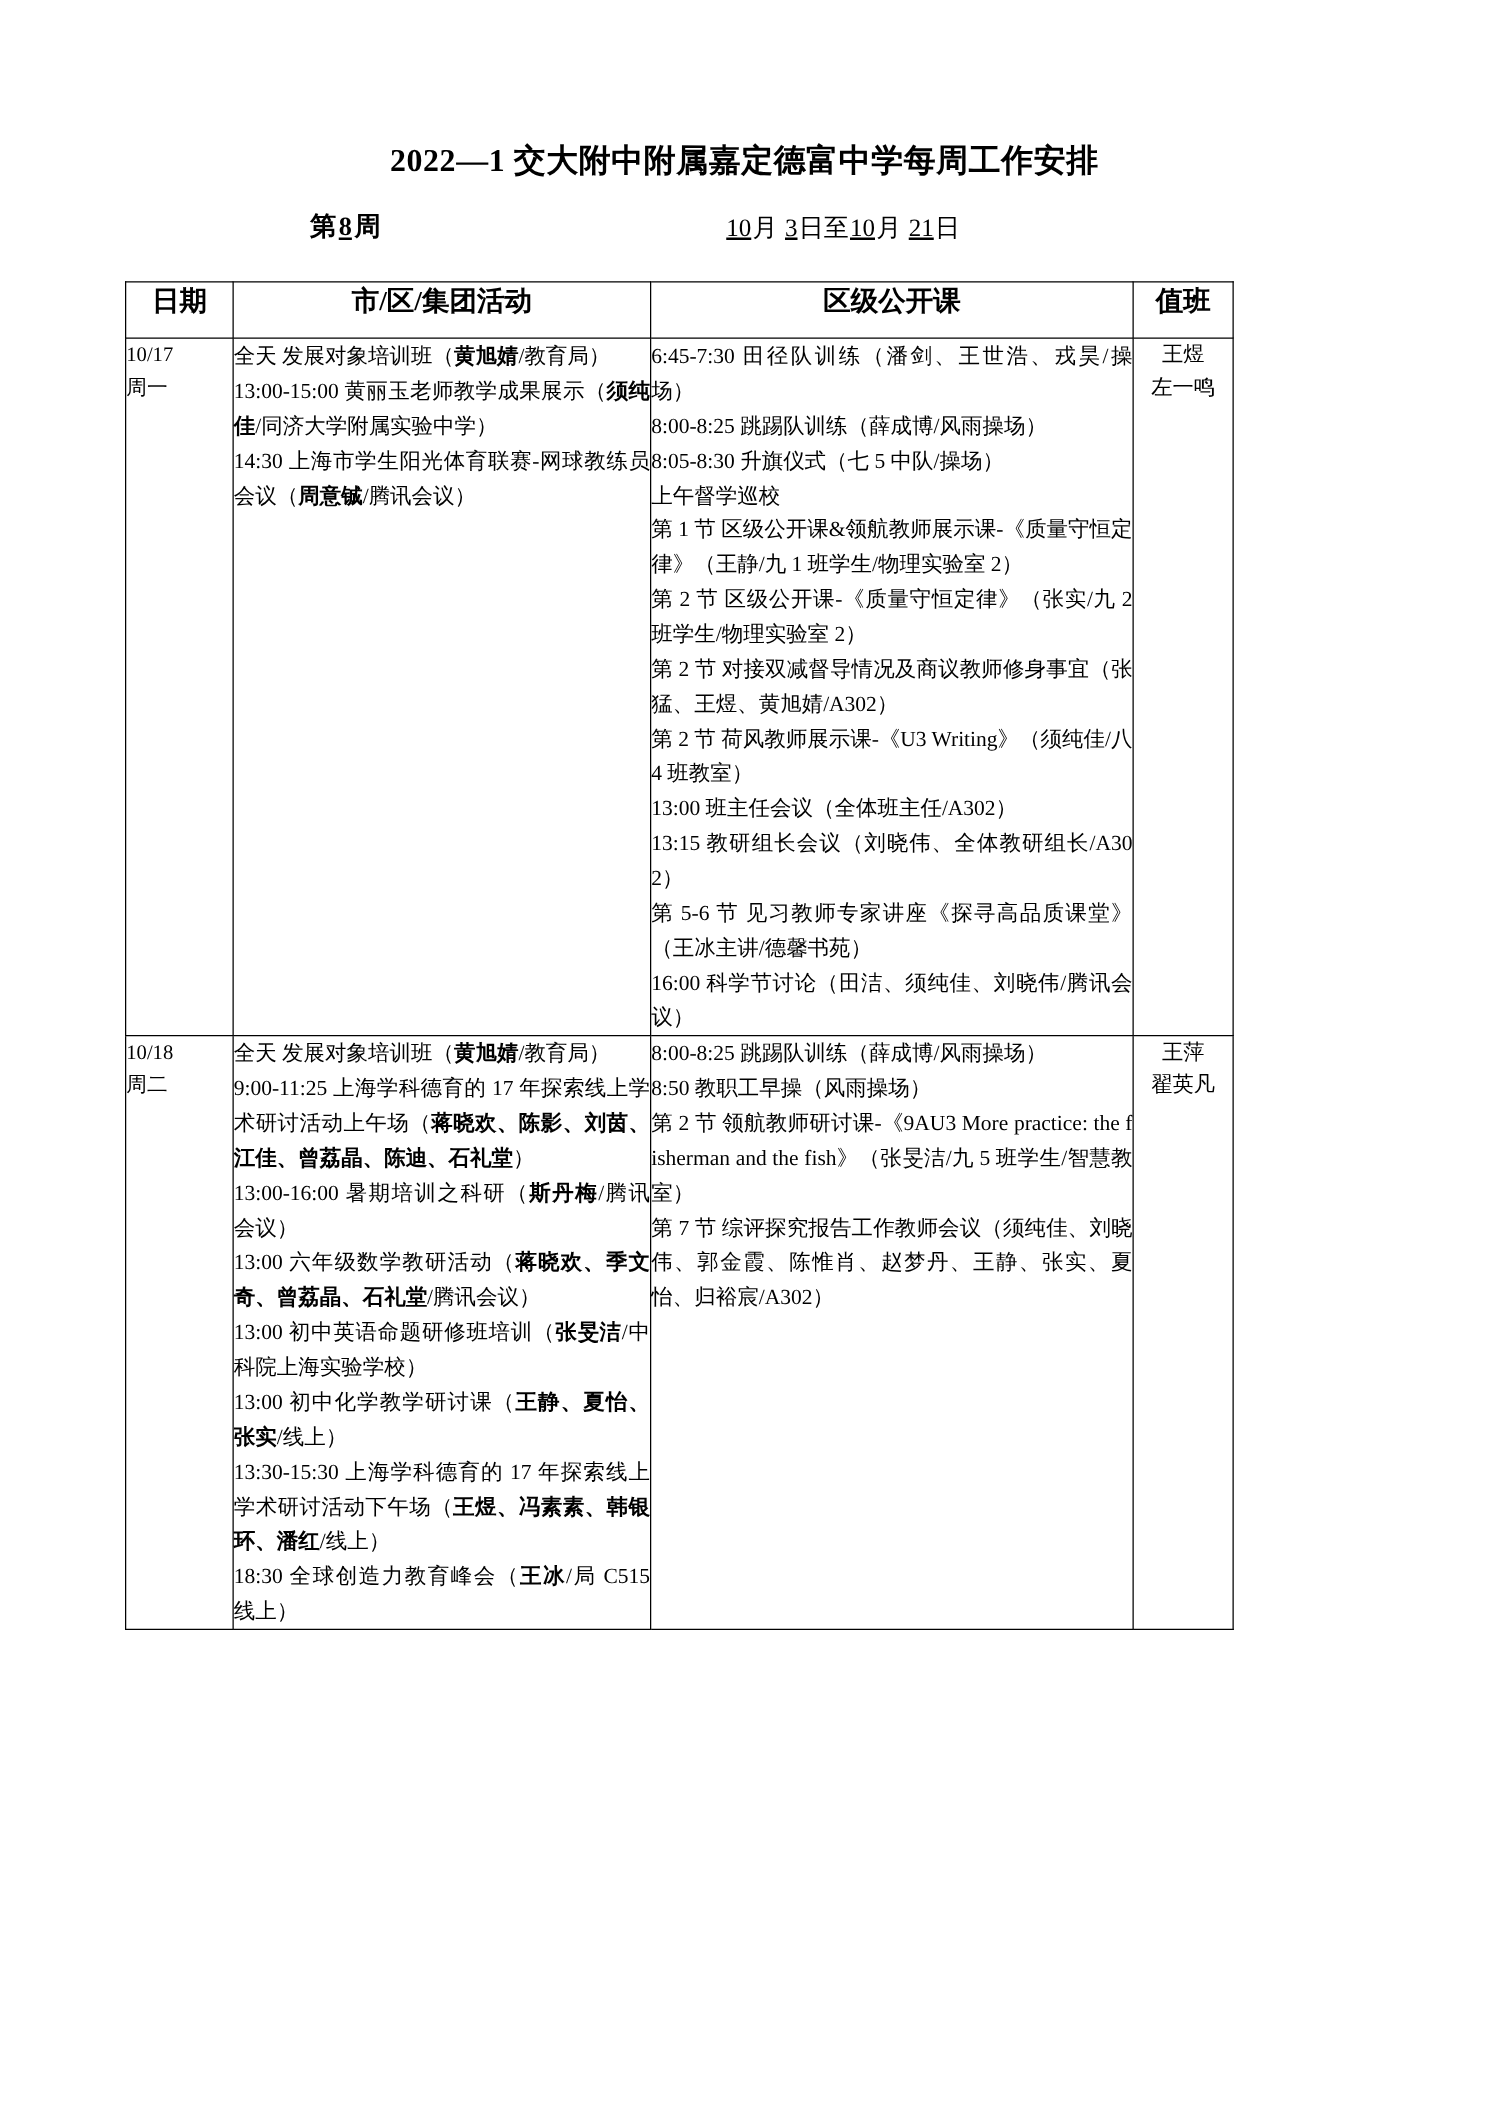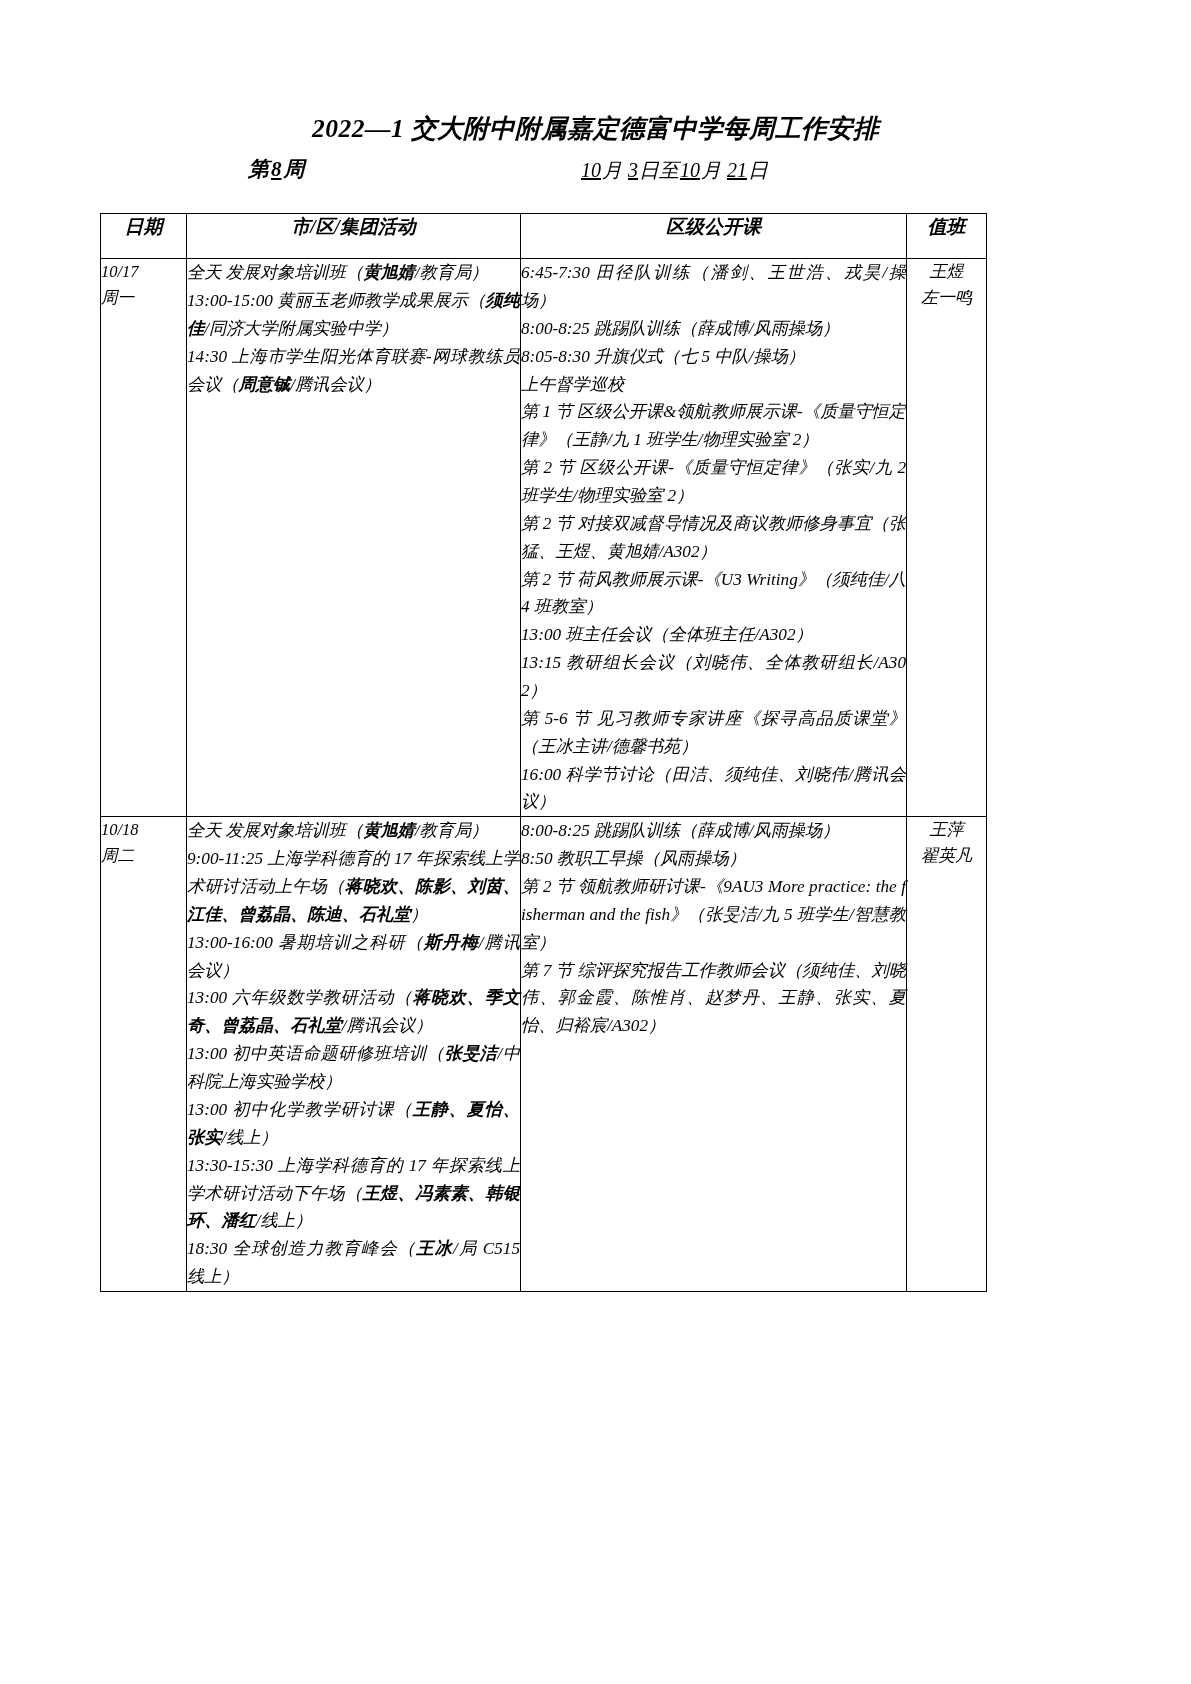--- a/index.html
+++ b/index.html
@@ -13,39 +13,38 @@
     font-family: "Liberation Serif", "DejaVu Serif", serif;
     color: #000000;
     overflow: hidden;
   }
   .page {
     position: relative;
     width: 1191px;
     height: 1684px;
     box-sizing: border-box;
     padding: 0 100px;
-    font-style: italic;
   }
 
   
   .doc-title {
     text-align: center;
     font-size: 25.5px;
     font-weight: bold;
     letter-spacing: 0.5px;
     margin: 0;
     padding-top: 112px;
     line-height: 1.3;
     white-space: nowrap;
   }
 
   .subtitle-row {
     position: relative;
     height: 44px;
-    margin-top: 10px;
+    margin-top: 22px;
   }
   .week-label {
     position: absolute;
     left: 148px;
     top: 0;
     font-size: 21px;
     font-weight: bold;
     white-space: nowrap;
   }
   .week-label .u {
@@ -70,21 +69,21 @@
     width: 886px;
     margin-top: 14px;
     table-layout: fixed;
   }
   table.schedule td, table.schedule th {
     border: 1.1px solid #000000;
     vertical-align: top;
     padding: 0;
   }
   thead th {
-    font-size: 19px;
+    font-size: 22px;
     font-weight: bold;
     height: 44px;
     vertical-align: middle;
     padding: 4px 0;
   }
 
   .col-date   { width: 86px; }
   .col-city   { width: 334px; }
   .col-school { width: 386px; }
   .col-duty   { width: 80px; }

